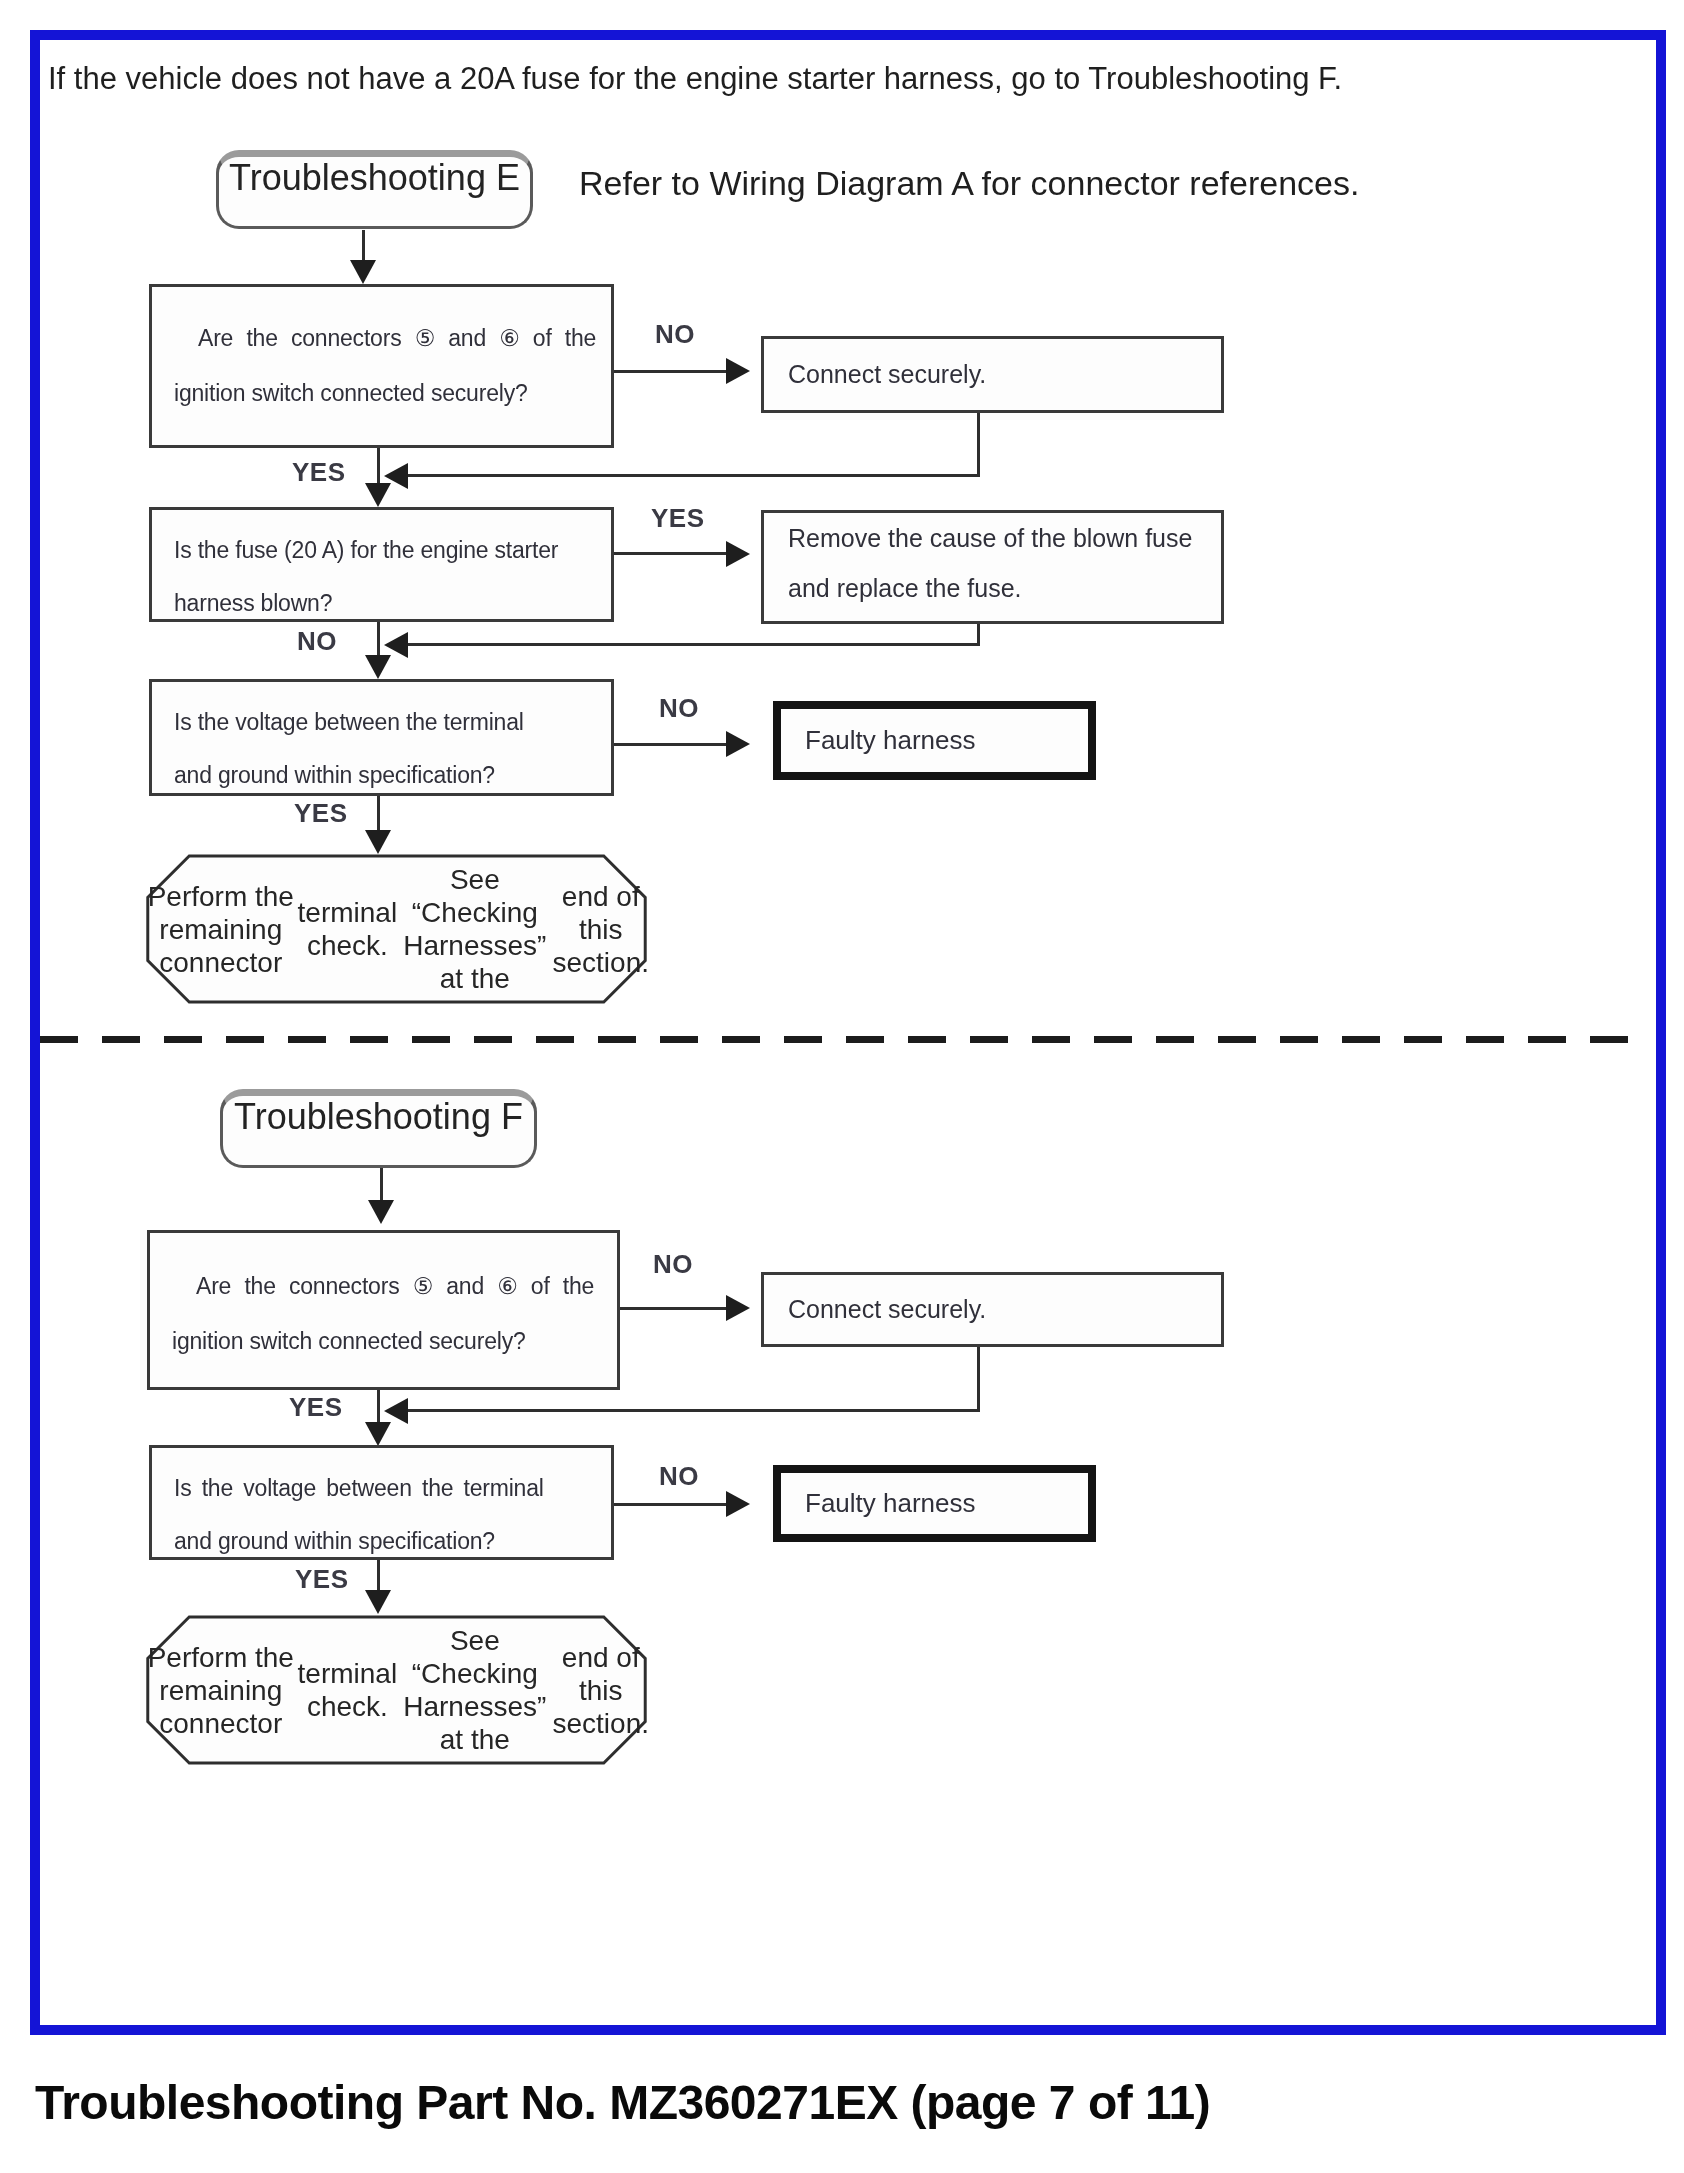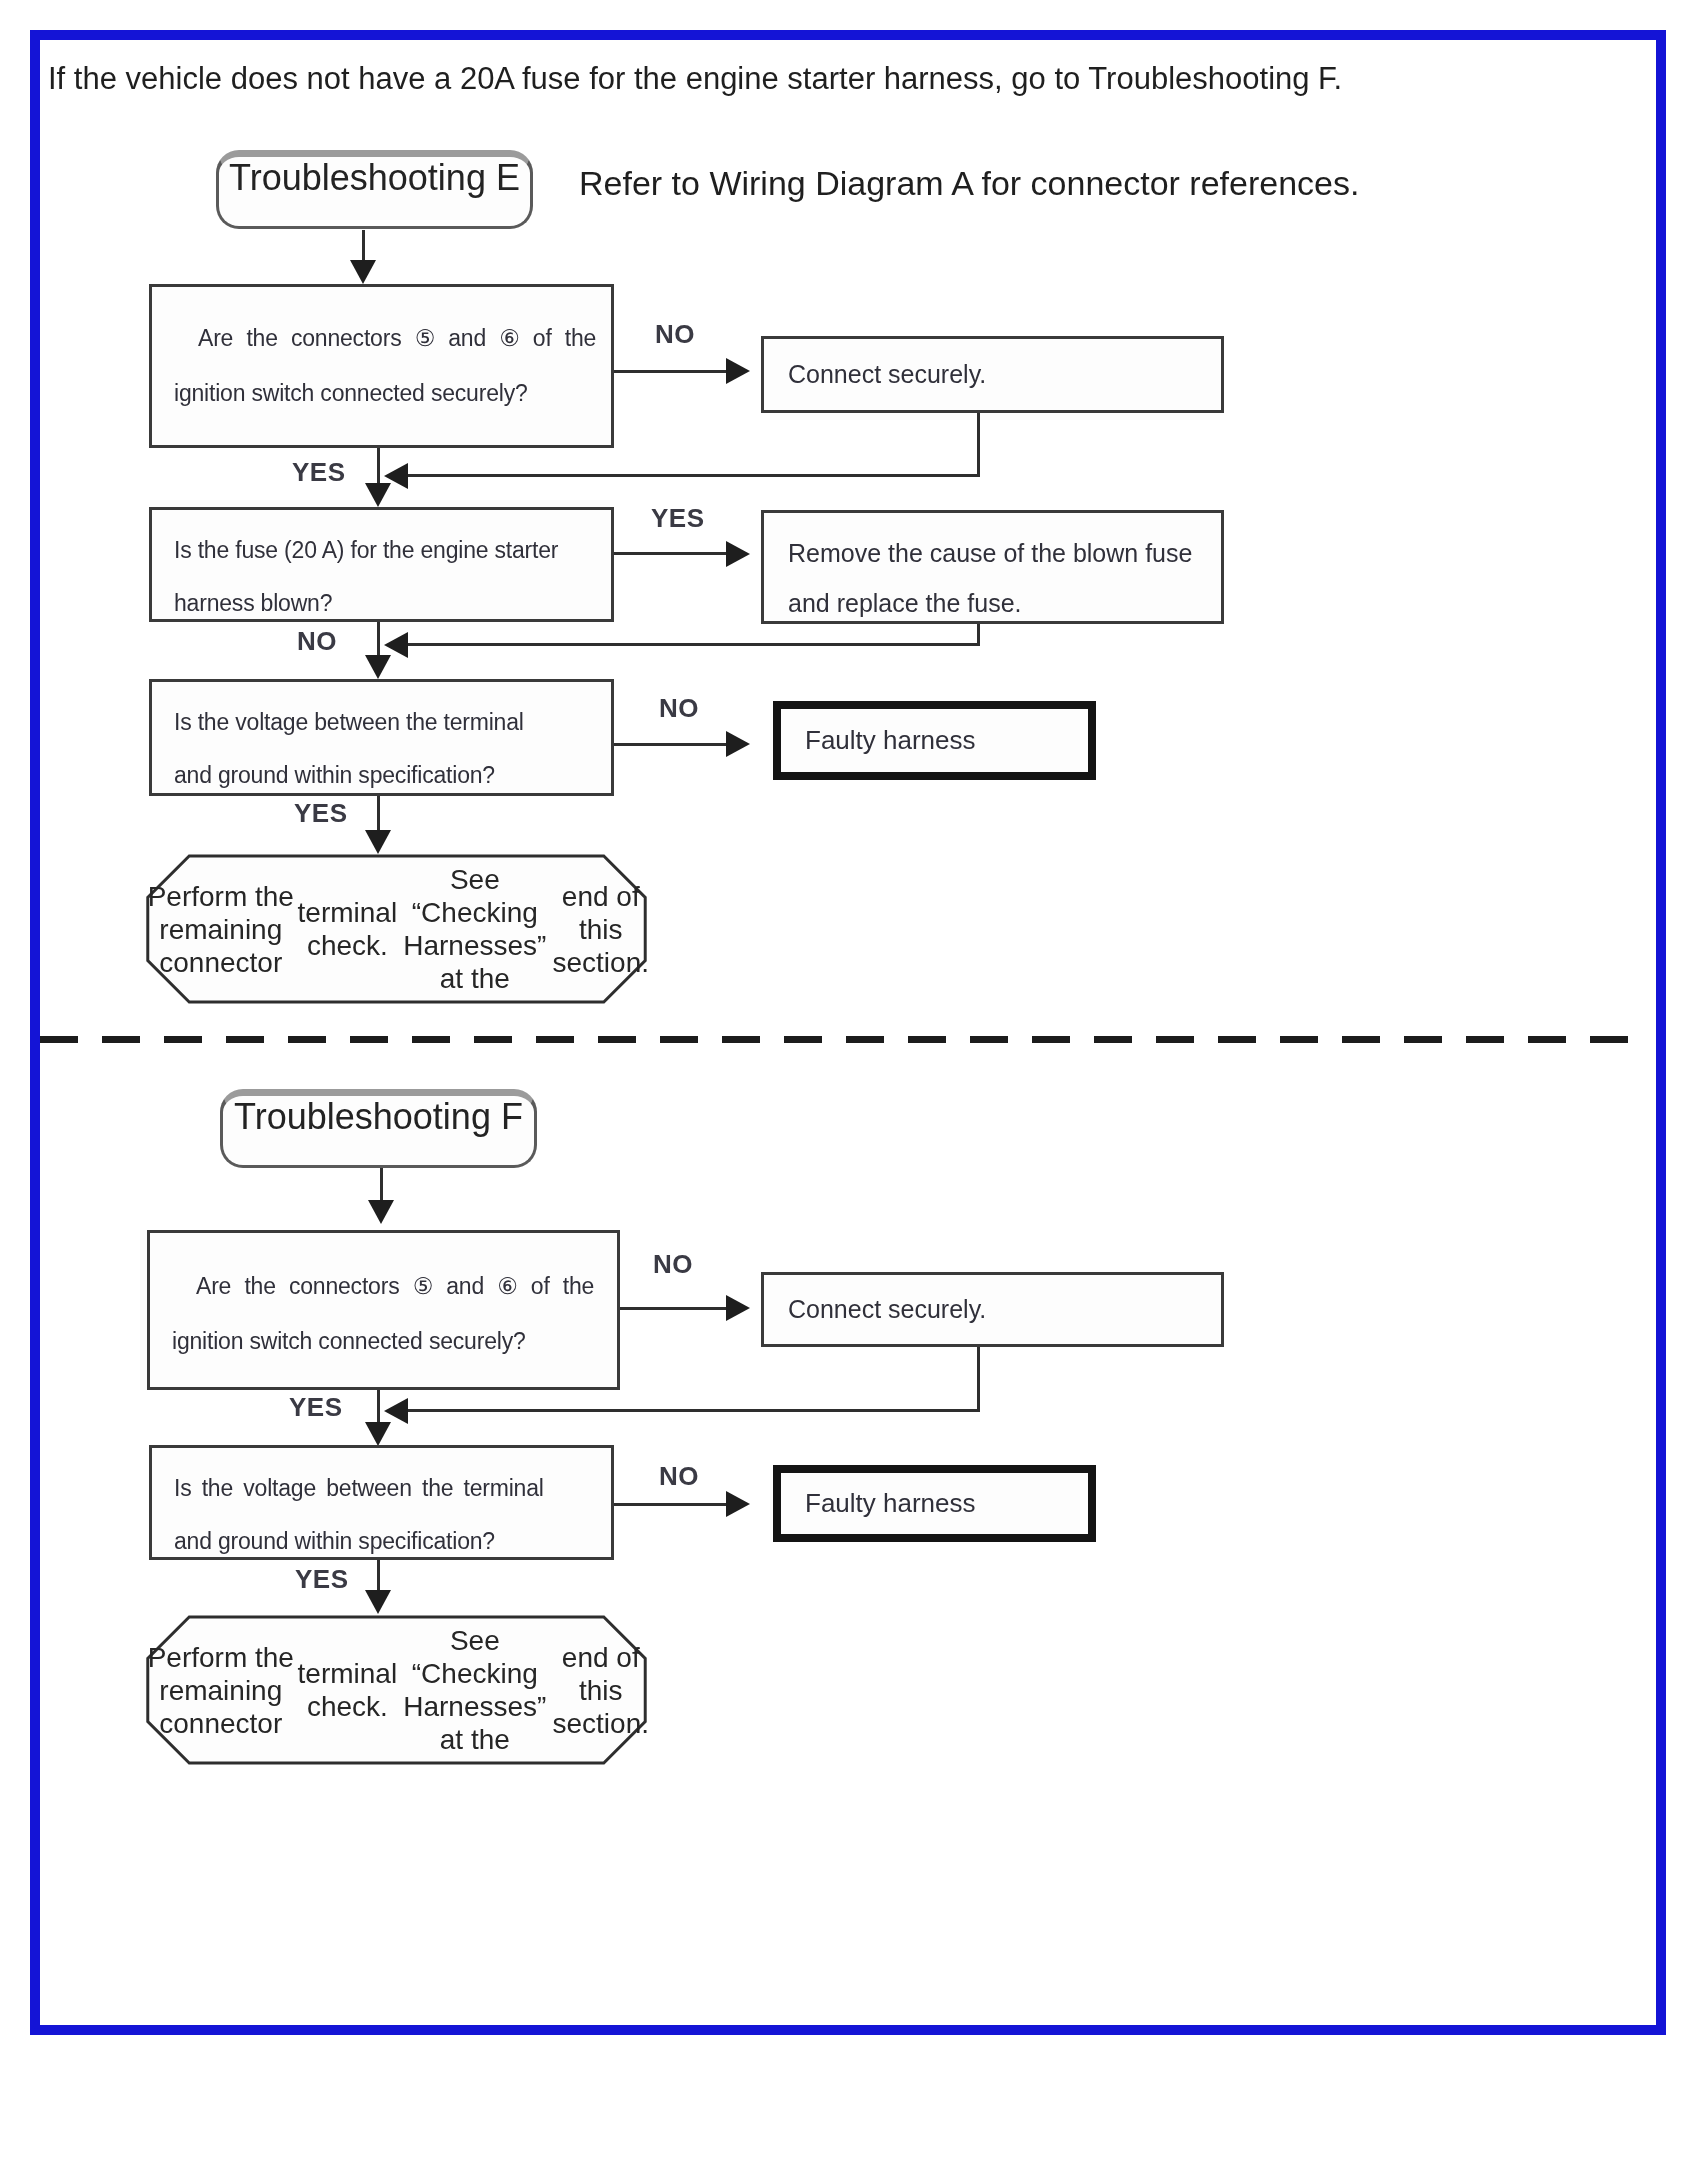--- a/index.html
+++ b/index.html
@@ -83,21 +83,21 @@
 
   <div class="abs qbox" style="left:149px;top:507px;width:465px;height:115px;padding-top:14px;line-height:53px;">
     <div class="ln">Is the fuse (20 A) for the engine starter</div>
     <div class="ln">harness blown?</div>
   </div>
 
   <div class="abs lbl" style="left:651px;top:503px;">YES</div>
   <div class="abs hline" style="left:614px;top:552px;width:114px;"></div>
   <div class="abs arr-r" style="left:726px;top:541px;"></div>
 
-  <div class="abs abox" style="left:749px;top:510px;width:463px;height:114px;padding-top:15px;padding-left:24px;line-height:50px;">
+  <div class="abs abox" style="left:749px;top:510px;width:463px;height:114px;padding-left:24px;line-height:50px;">
     <div>Remove the cause of the blown fuse</div>
     <div>and replace the fuse.</div>
   </div>
 
   <div class="abs vline" style="left:977px;top:624px;height:22px;"></div>
   <div class="abs hline" style="left:406px;top:643px;width:574px;"></div>
   <div class="abs arr-l" style="left:384px;top:632px;"></div>
   <div class="abs lbl" style="left:297px;top:626px;">NO</div>
   <div class="abs vline" style="left:377px;top:622px;height:36px;"></div>
   <div class="abs arr-d" style="left:365px;top:655px;"></div>
@@ -182,15 +182,16 @@
       <polygon points="45,3 465,3 507,45 507,109 465,151 45,151 3,109 3,45" fill="#fdfdfd" stroke="#2e2e2e" stroke-width="3"></polygon>
     </svg>
     <div class="ttxt">
       <div>Perform the remaining connector</div>
       <div>terminal check.</div>
       <div>See “Checking Harnesses” at the</div>
       <div>end of this section.</div>
     </div>
   </div>
 
+  <div class="abs caption">Troubleshooting Part No. MZ360271EX (page 7 of 11)</div>
 
 </div>
 
 
 </body></html>

